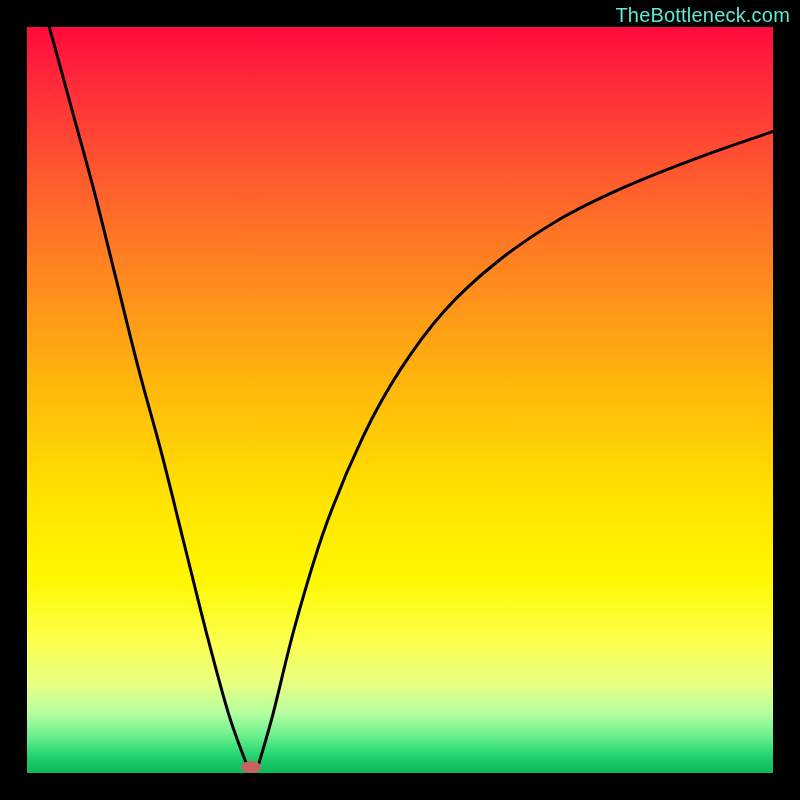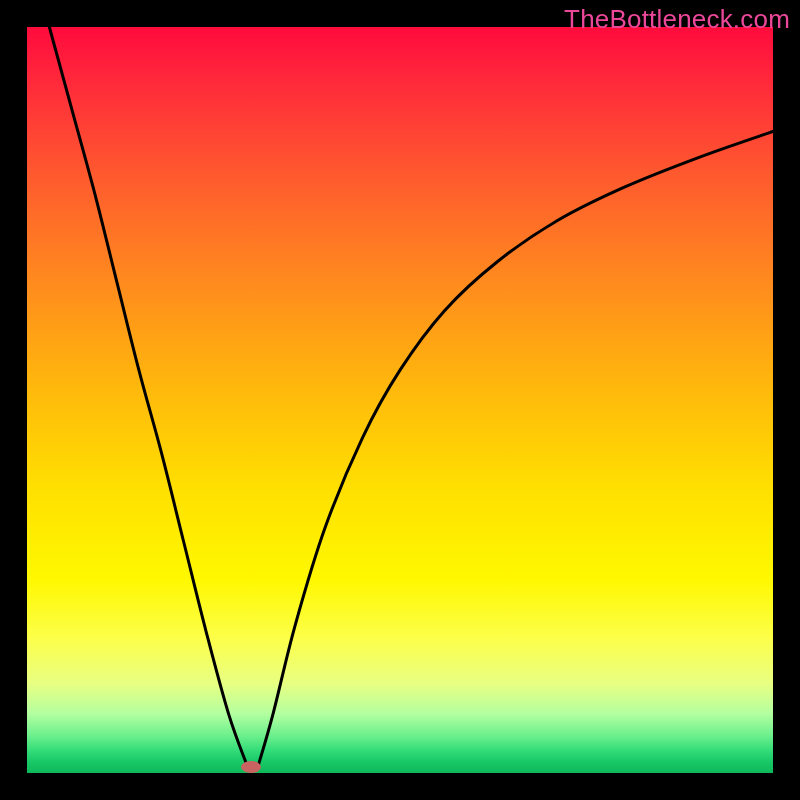--- a/index.html
+++ b/index.html
@@ -39,22 +39,22 @@
       #6cf08c 95%,
       #32dc78 97%,
       #18c866 98.5%,
       #0eb85a 100%
     );
   }
   .watermark {
     position: absolute;
     top: 4px;
     right: 10px;
-    color: #ec4899;
-    font-size: 26px;
+    color: #5eead4;
+    font-size: 20px;
     font-weight: 500;
     letter-spacing: 0.2px;
     user-select: none;
   }
   svg.curve {
     position: absolute;
     top: 0;
     left: 0;
     width: 746px;
     height: 746px;

